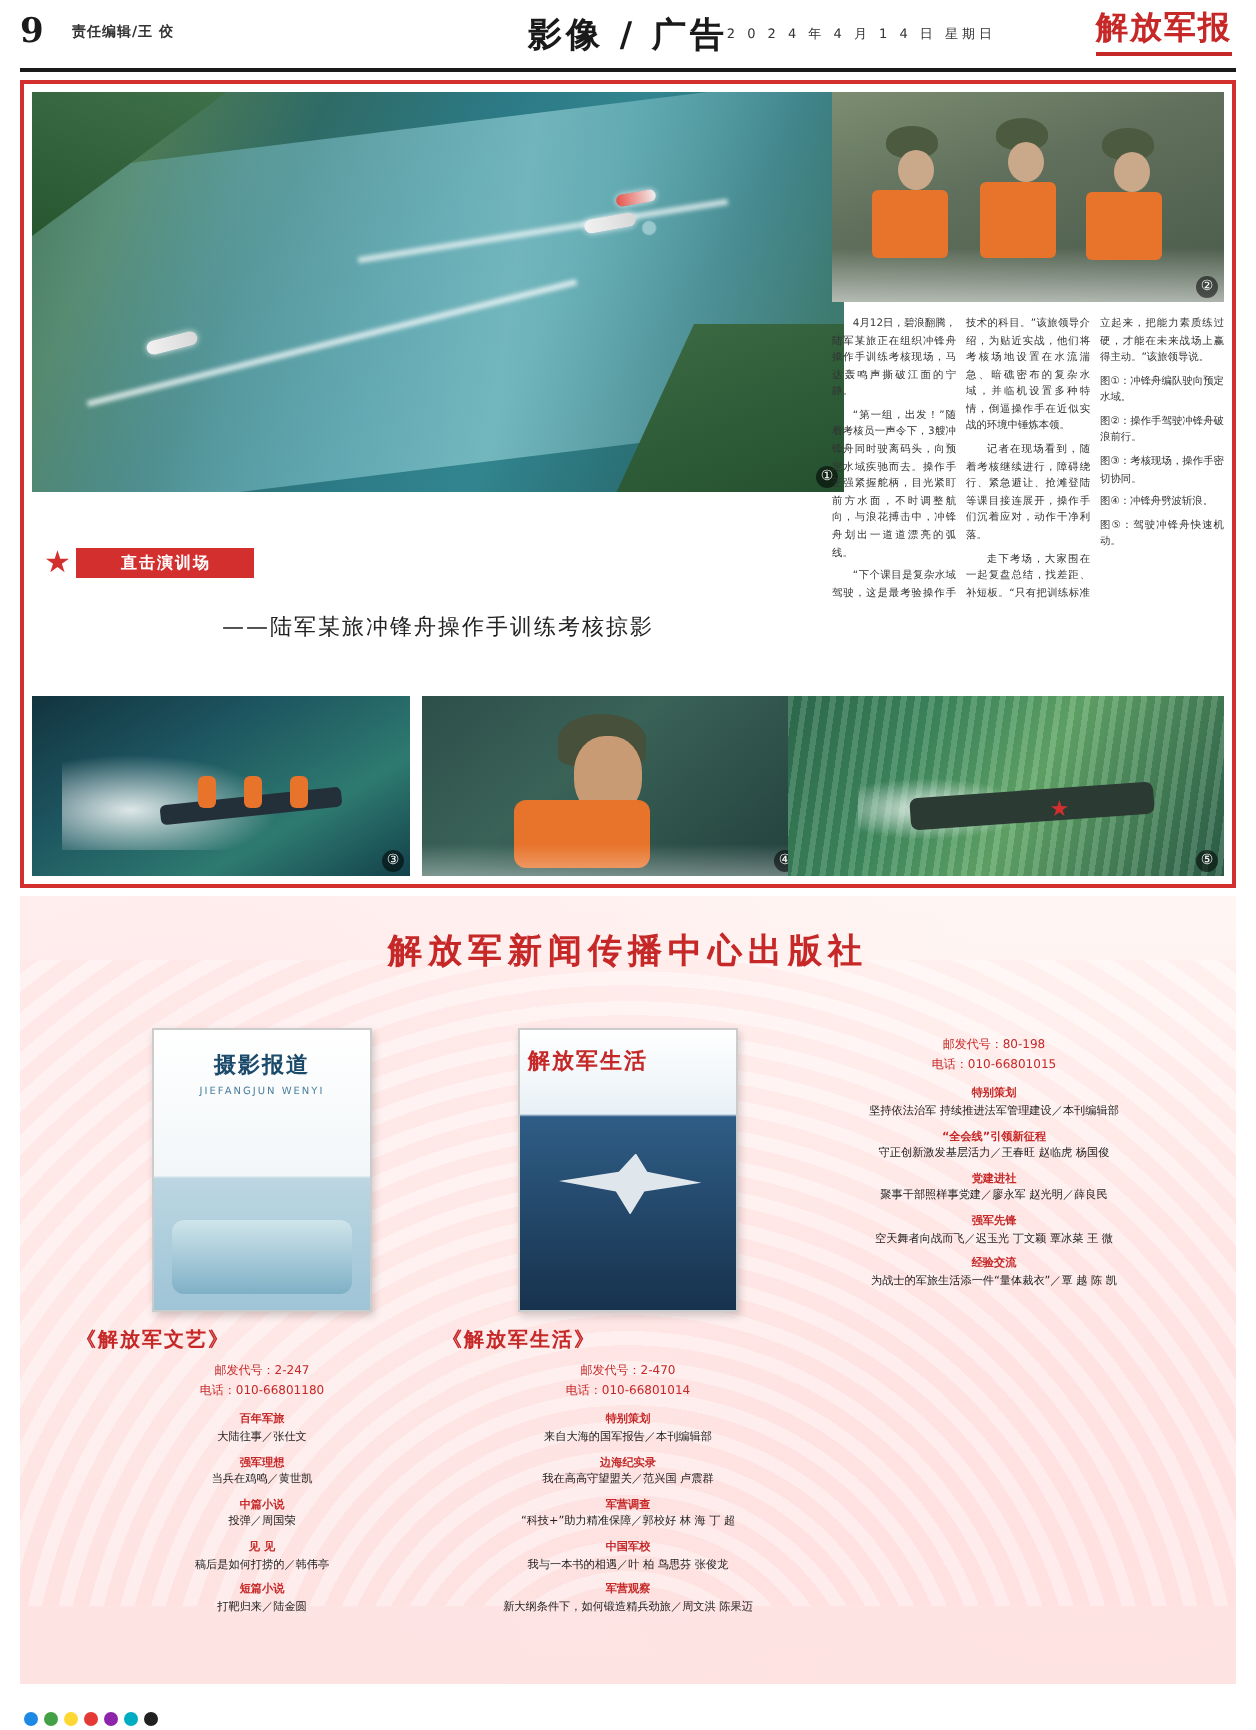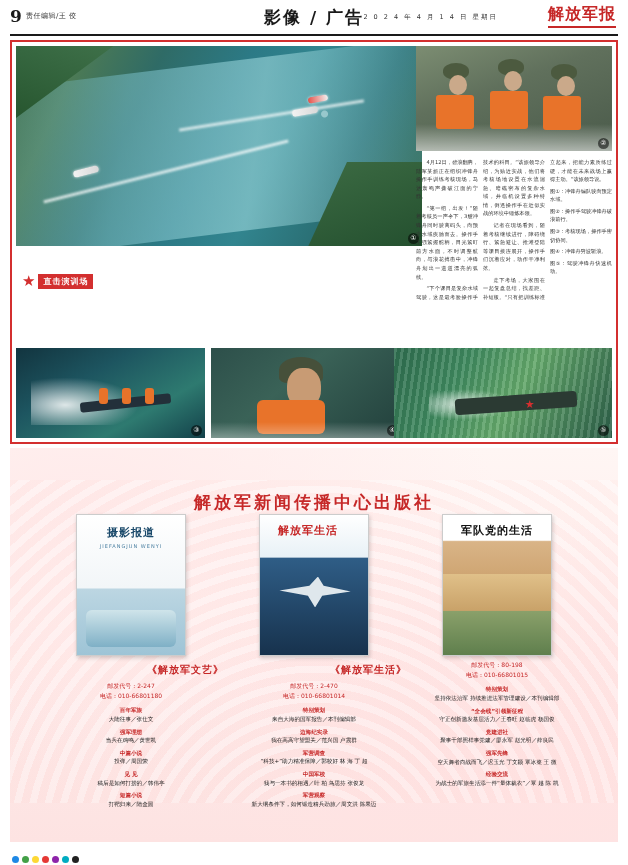--- a/index.html
+++ b/index.html
@@ -16,21 +16,21 @@
   
   .masthead{
     position:relative;height:30px;margin:4px 10px 0 10px;
     border-bottom:2px solid #1a1a1a;
   }
   .page-num{
     position:absolute;left:0;top:2px;font-size:17px;font-weight:bold;
     font-family:"DejaVu Serif","Liberation Serif",serif;
   }
   .editor{
-    position:absolute;left:16px;top:7px;font-size:7px;color:#333;letter-spacing:0.5px;
+    position:absolute;left:26px;top:7px;font-size:7px;color:#333;letter-spacing:0.5px;font-weight:bold;
   }
   .section-title{
     position:absolute;left:50%;top:2px;transform:translateX(-50%);
     font-size:17px;font-weight:bold;letter-spacing:2px;
     font-family:"DejaVu Serif","Liberation Serif",serif;
   }
   .dateline{
     position:absolute;right:120px;top:9px;font-size:6.5px;color:#333;letter-spacing:2px;
   }
   .logo{
@@ -111,21 +111,21 @@
   .textcol p{margin:0 0 3px 0;}
   .textcol .indent{text-indent:2em;}
 
   
   .headline-zone{position:absolute;left:0;top:210px;width:406px;height:96px;}
   .badge{
     position:absolute;left:6px;top:18px;display:flex;align-items:center;gap:3px;
   }
   .badge .star{color:#d32f2f;font-size:15px;line-height:1;}
   .badge .btxt{
-    background:#d32f2f;color:#fff;font-size:8px;padding:2px 5px;letter-spacing:1px;font-weight:bold;
+    background:#d32f2f;color:#fff;font-size:8px;padding:2px 22px;letter-spacing:1px;font-weight:bold;
   }
   .main-headline{
     position:absolute;left:0;top:10px;width:100%;text-align:center;
     font-size:30px;font-weight:bold;letter-spacing:5px;
     font-family:"DejaVu Serif","Liberation Serif",serif;
   }
   .sub-headline{
     position:absolute;left:0;top:50px;width:100%;text-align:center;
     font-size:11px;letter-spacing:1px;color:#222;
   }
@@ -169,21 +169,20 @@
   }
   .ad .swirl{
     position:absolute;left:-12%;top:8%;width:124%;height:82%;
     background:repeating-radial-gradient(circle at 50% 120%,rgba(255,255,255,.6) 0 7px,rgba(255,210,205,.25) 7px 15px);
     opacity:.5;
   }
   .ad-title{
     position:absolute;left:0;top:16px;width:100%;text-align:center;
     font-size:17px;font-weight:bold;color:#c62828;letter-spacing:3px;
     font-family:"DejaVu Serif","Liberation Serif",serif;
-    margin-top:27px;
   }
   .ad-sub{
     position:absolute;left:0;top:42px;width:100%;text-align:center;
     font-size:12px;font-weight:bold;color:#c62828;letter-spacing:2px;
   }
 
   .mag{position:absolute;top:66px;width:186px;}
   .mag.m1{left:28px;}
   .mag.m2{left:211px;}
   .mag.m3{left:394px;}
@@ -191,31 +190,31 @@
     position:relative;width:108px;height:140px;margin:0 auto;
     border:1px solid #ccc;box-shadow:1px 2px 4px rgba(0,0,0,.18);
     overflow:hidden;background:#fff;
   }
   .cover.c1{background:linear-gradient(180deg,#ffffff 0%,#f2f6f8 52%,#bcd6e2 53%,#9ec4d6 100%);}
   .cover.c1 .ct{position:absolute;top:10px;left:0;width:100%;text-align:center;font-size:11px;color:#1b4a6b;font-weight:bold;letter-spacing:1px;}
   .cover.c1 .cs{position:absolute;top:28px;left:0;width:100%;text-align:center;font-size:5px;color:#4a7fa0;letter-spacing:1px;}
   .cover.c1 .island{position:absolute;left:8%;bottom:6%;width:84%;height:26%;background:linear-gradient(180deg,#cfe4ea,#7fb0c6);border-radius:6px;}
 
   .cover.c2{background:linear-gradient(180deg,#ffffff 0%,#e8f1f6 30%,#2f5d86 31%,#17324d 100%);}
-  .cover.c2 .ct{position:absolute;top:8px;left:18px;font-size:11px;color:#c62828;font-weight:bold;letter-spacing:1px;}
+  .cover.c2 .ct{position:absolute;top:8px;left:4px;font-size:11px;color:#c62828;font-weight:bold;letter-spacing:1px;}
   .cover.c2 .jet{position:absolute;left:18%;top:44%;width:66%;height:22%;background:#dfe7ec;
     clip-path:polygon(0 45%,42% 30%,54% 0,62% 30%,100% 48%,60% 62%,50% 100%,40% 62%);}
 
   .cover.c3{background:linear-gradient(180deg,#ffffff 0%,#ffffff 18%,#d9b487 19%,#c79a63 62%,#8fa86f 63%,#6b8a55 100%);}
   .cover.c3 .ct{position:absolute;top:8px;left:0;width:100%;text-align:center;font-size:11px;color:#111;font-weight:bold;letter-spacing:1px;}
   .cover.c3 .scene{position:absolute;left:0;bottom:0;width:100%;height:58%;
     background:linear-gradient(180deg,#e0c089 0%,#c9a269 45%,#8aa06a 46%,#5f7f4d 100%);}
 
   .mag-name{
-    margin-top:7px;text-align:right;font-size:10px;font-weight:bold;color:#c62828;letter-spacing:1px;
+    margin-top:7px;text-align:left;font-size:10px;font-weight:bold;color:#c62828;letter-spacing:1px;
   }
   .mag-info{
     margin-top:4px;text-align:center;font-size:6px;color:#c62828;line-height:1.6;
   }
   .toc{margin-top:6px;font-size:5.6px;color:#333;line-height:1.55;text-align:center;}
   .toc .sec{color:#c62828;font-weight:bold;margin-top:4px;}
   .toc .itm{color:#222;}
 
   .ad-foot{
     position:absolute;left:0;bottom:12px;width:100%;text-align:center;
@@ -279,20 +278,21 @@
         <p>图③：考核现场，操作手密切协同。</p>
         <p>图④：冲锋舟劈波斩浪。</p>
         <p>图⑤：驾驶冲锋舟快速机动。</p>
       </div>
 
       <div class="headline-zone">
         <div class="badge">
           <span class="star">★</span>
           <span class="btxt">直击演训场</span>
         </div>
+        <div class="sub-headline">——陆军某旅冲锋舟操作手训练考核掠影</div>
       </div>
 
       <div class="ph ph-b1">
         <div class="spray"></div>
         <div class="hull"></div>
         <div class="figure" style="left:44%;"></div>
         <div class="figure" style="left:56%;"></div>
         <div class="figure" style="left:68%;"></div>
         <div class="cap-num">③</div>
       </div>
@@ -363,24 +363,20 @@
         <div class="sec">军营调查</div>
         <div class="itm">“科技+”助力精准保障／郭校好  林 海  丁 超</div>
         <div class="sec">中国军校</div>
         <div class="itm">我与一本书的相遇／叶 柏  鸟思芬  张俊龙</div>
         <div class="sec">军营观察</div>
         <div class="itm">新大纲条件下，如何锻造精兵劲旅／周文洪  陈果迈</div>
       </div>
     </div>
 
     <div class="mag m3">
-      <div class="cover c3">
-        <div class="ct">军队党的生活</div>
-        <div class="scene"></div>
-      </div>
       <div class="mag-info">
         <div>邮发代号：80-198</div>
         <div>电话：010-66801015</div>
       </div>
       <div class="toc">
         <div class="sec">特别策划</div>
         <div class="itm">坚持依法治军   持续推进法军管理建设／本刊编辑部</div>
         <div class="sec">“全会线”引领新征程</div>
         <div class="itm">守正创新激发基层活力／王春旺  赵临虎  杨国俊</div>
         <div class="sec">党建进社</div>

